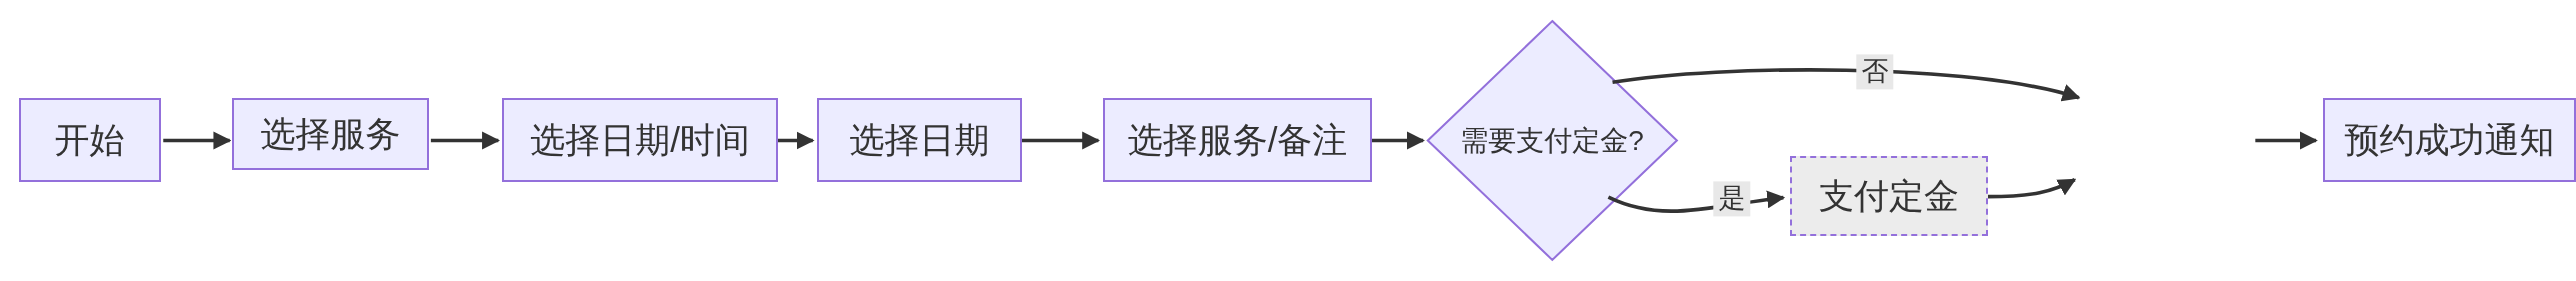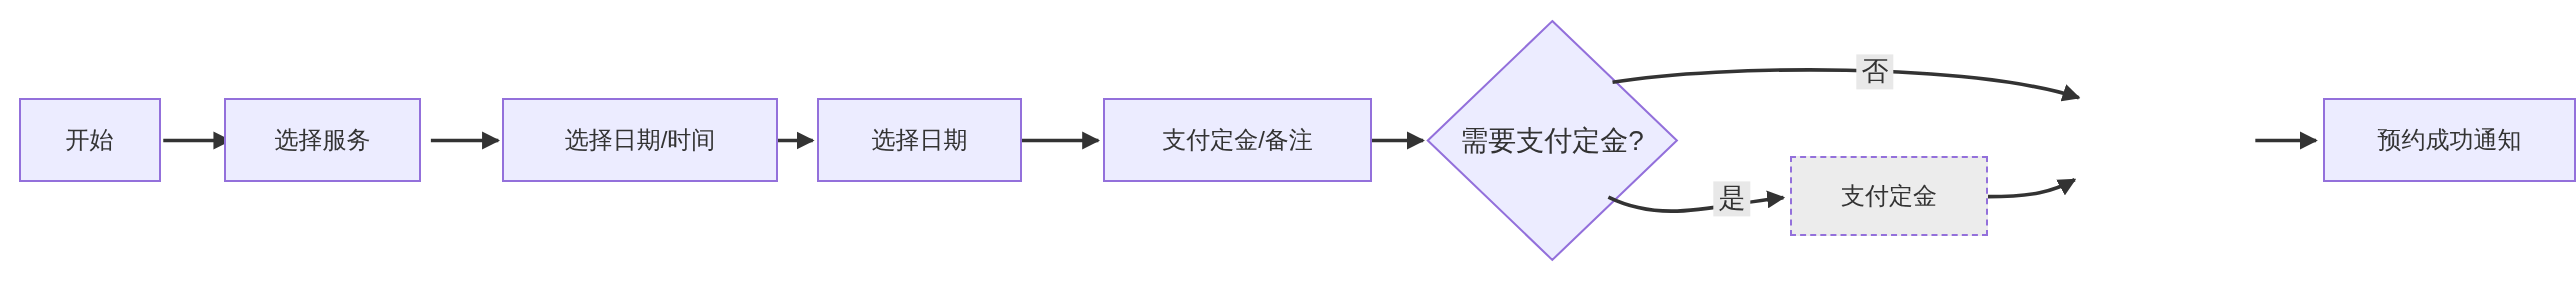--- a/index.html
+++ b/index.html
@@ -15,21 +15,21 @@
     position: absolute;
     left: 0; top: 0;
     width: 2802px; height: 281px;
   }
   .node {
     position: absolute;
     box-sizing: border-box;
     background: #ECECFF;
     border: 2.1px solid #9370DB;
     color: #333333;
-    font-size: 24px;
+    font-size: 35px;
     display: flex;
     align-items: center;
     justify-content: center;
     text-align: left;
     white-space: nowrap;
   }
   .node.optional {
     background: #ECECEC;
     border-style: dashed;
   }
@@ -81,27 +81,27 @@
 
     <path d="M 3859 382 C 3945 382, 3985 373, 4028 349" fill="none" stroke="#333333" stroke-width="7" marker-end="url(#arrow)"></path>
 
     <path d="M 4379 273 H 4497" fill="none" stroke="#333333" stroke-width="7" marker-end="url(#arrow)"></path>
 
     <path d="M 4999 273 H 5127" fill="none" stroke="#333333" stroke-width="7" marker-end="url(#arrow)"></path>
   </svg>
 
   <div class="node" style="left:18.5px; top:98px; width:142px; height:84px;">开始</div>
 
-  <div class="node" style="left:224px; top:98px; width:197px; height:84px;">选择服务</div>
+  <div class="node" style="left:232px; top:98px; width:197px; height:72px;">选择服务</div>
 
   <div class="node" style="left:502px; top:98px; width:276px; height:84px;">选择日期/时间</div>
 
   <div class="node" style="left:817px; top:98px; width:205px; height:84px;">选择日期</div>
 
-  <div class="node" style="left:1103px; top:98px; width:269px; height:84px;">支付定金/备注</div>
+  <div class="node" style="left:1103px; top:98px; width:269px; height:84px;">选择服务/备注</div>
 
   <div class="diamond-label" style="left:1449px; top:123px; width:206px; height:36px;">需要支付定金?</div>
 
   <div class="node optional" style="left:1790px; top:156px; width:198px; height:80px;">支付定金</div>
 
 
   <div class="node" style="left:2323px; top:98px; width:253px; height:84px;">预约成功通知</div>
 
   <div class="edge-label" style="left:1875px; top:72px;">否</div>
 

